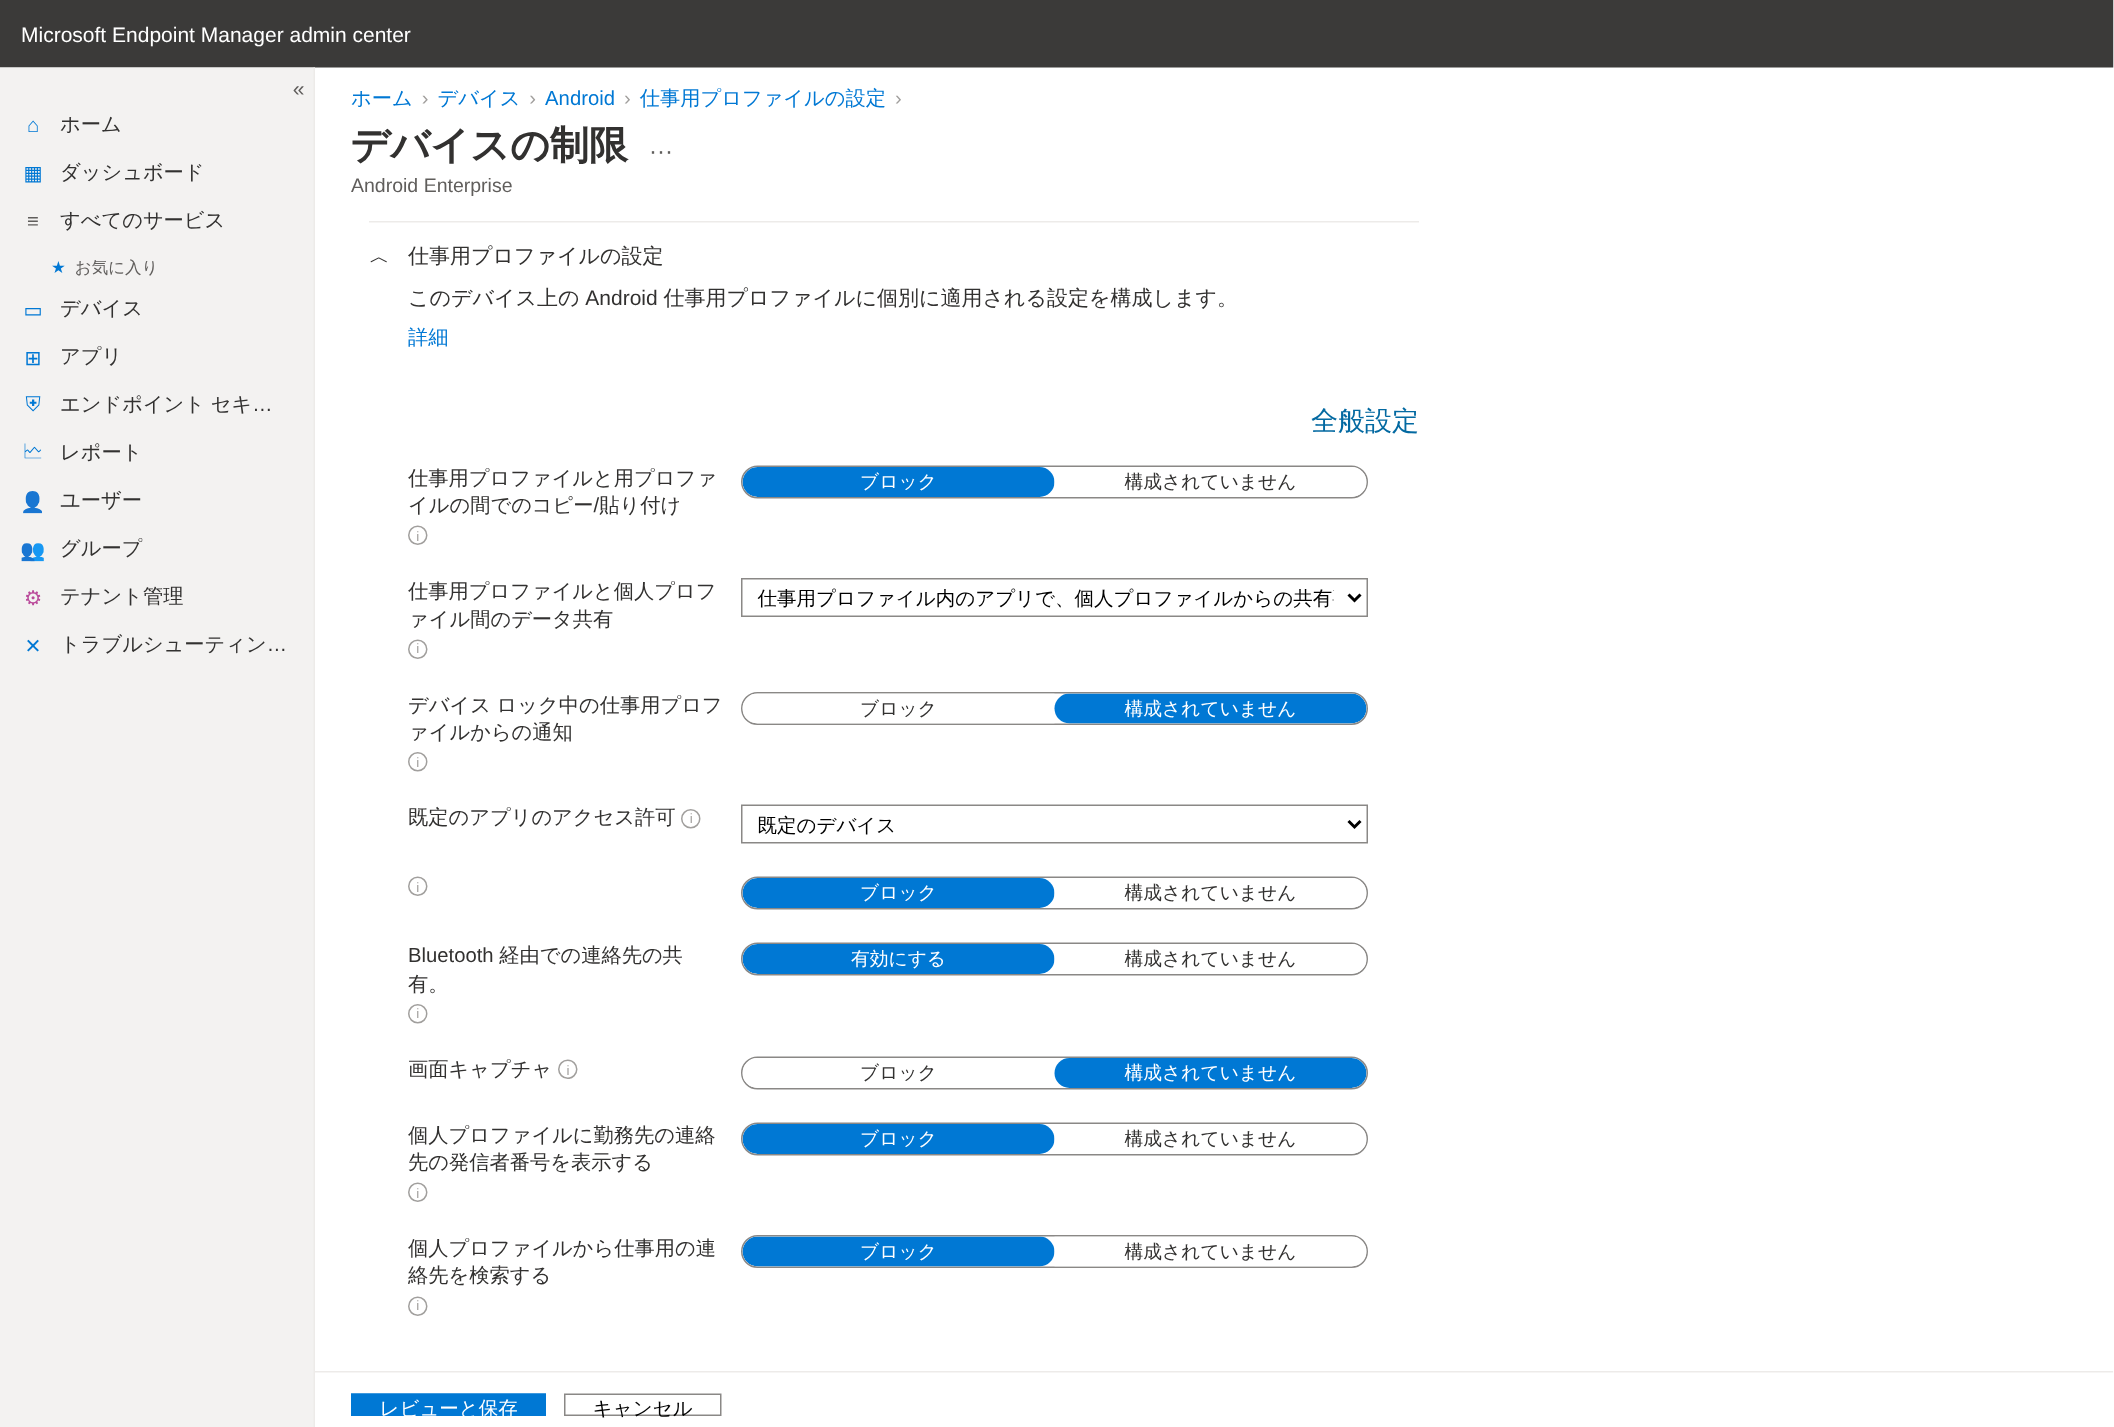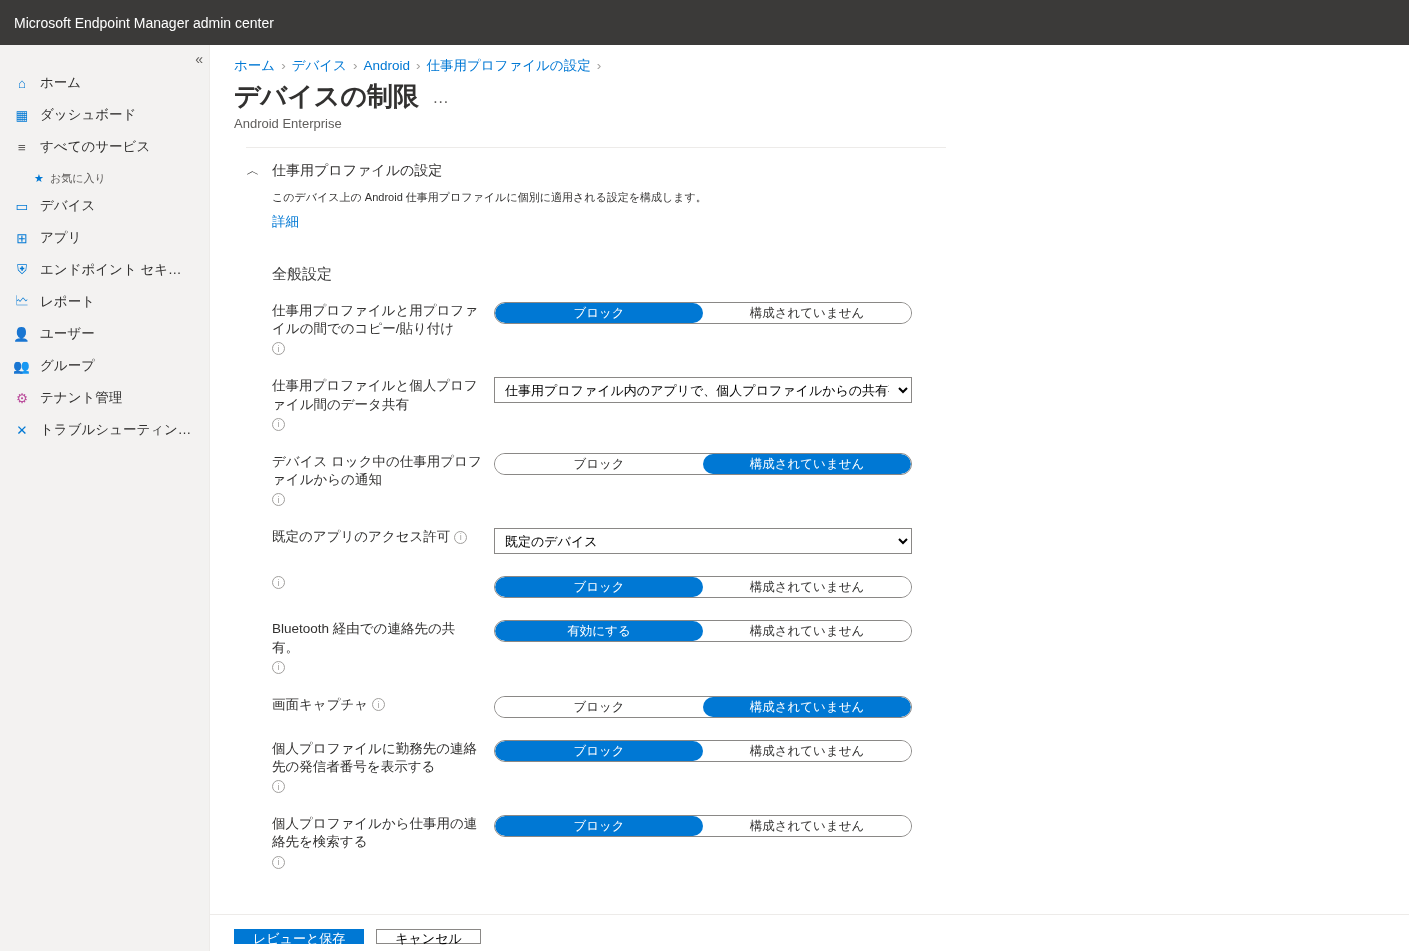--- a/index.html
+++ b/index.html
@@ -18,23 +18,23 @@
   .page-head { padding: 0 24px 8px; }
   .page-title { font-size: 26px; font-weight: 600; display: inline-block; }
   .page-title-more { color: #605e5c; margin-left: 10px; font-size: 16px; vertical-align: middle; cursor: pointer; }
   .page-sub { color: #605e5c; font-size: 13px; margin-top: 2px; }
   .content { flex: 1; overflow: auto; padding: 8px 24px 20px; }
   .panel { border-top: 1px solid #edebe9; margin-left: 12px; max-width: 700px; }
   .panel-head { display: flex; align-items: center; gap: 12px; padding: 14px 0 10px; cursor: pointer; }
   .chev { width: 14px; text-align: center; color: #323130; }
   .panel-title { font-size: 14px; }
   .panel-body { padding-left: 26px; }
-  .desc { font-size: 11px; margin-bottom: 8px; }
+  .desc { font-size: 14px; margin-bottom: 8px; }
   .link { color: #0078d4; cursor: pointer; font-size: 13.5px; }
-  .section-label { font-size: 15px; margin: 34px 0 14px; color: #404040; }
+  .section-label { font-size: 18px; margin: 34px 0 14px; color: #0369a1; text-align: right; }
   .row { display: flex; align-items: flex-start; margin-bottom: 22px; margin-top: 18px; }
   .row-label { width: 222px; padding-right: 12px; font-size: 13.5px; line-height: 1.35; display: flex; flex-wrap: wrap; align-items: center; gap: 4px; }
   .info-icon { width: 13px; height: 13px; border: 1px solid #a19f9d; border-radius: 50%; display: inline-flex; align-items: center; justify-content: center; font-size: 9px; color: #a19f9d; cursor: pointer; flex: 0 0 13px; }
   .row-ctrl { flex: 1; }
   .toggle { display: flex; border: 1px solid #8a8886; border-radius: 12px; overflow: hidden; height: 22px; width: 418px; cursor: pointer; }
   .toggle .opt { flex: 1; text-align: center; font-size: 12.5px; line-height: 20px; color: #323130; background: #fff; }
   .toggle .opt.active { background: #0078d4; color: #fff; border-radius: 11px; }
   .select { width: 418px; height: 26px; border: 1px solid #8a8886; font-size: 13px; padding: 2px 6px; background: #fff; cursor: pointer; }
   .footer { border-top: 1px solid #edebe9; padding: 14px 24px; display: flex; gap: 12px; background: #fff; }
   .btn { height: 15px; padding: 0 18px; font-size: 13px; border: 1px solid #8a8886; background: #fff; cursor: pointer; }

